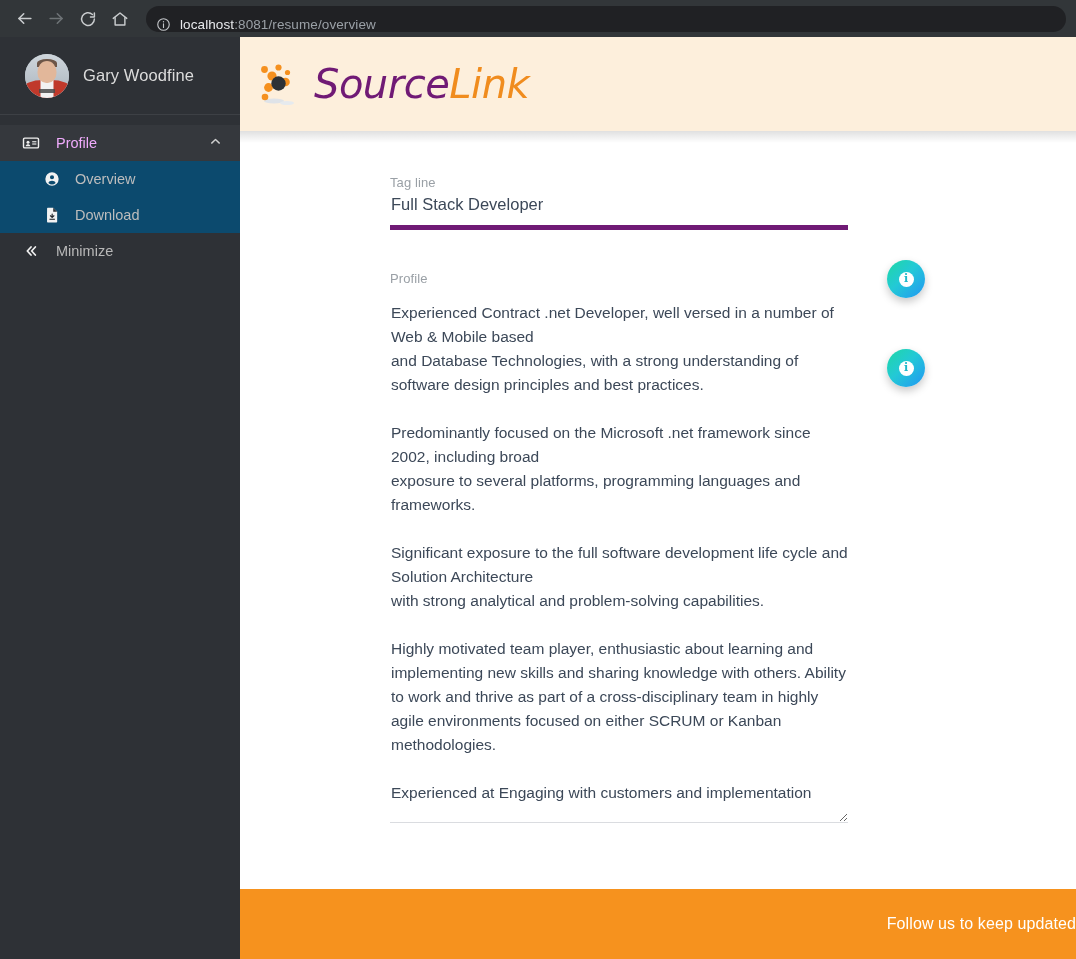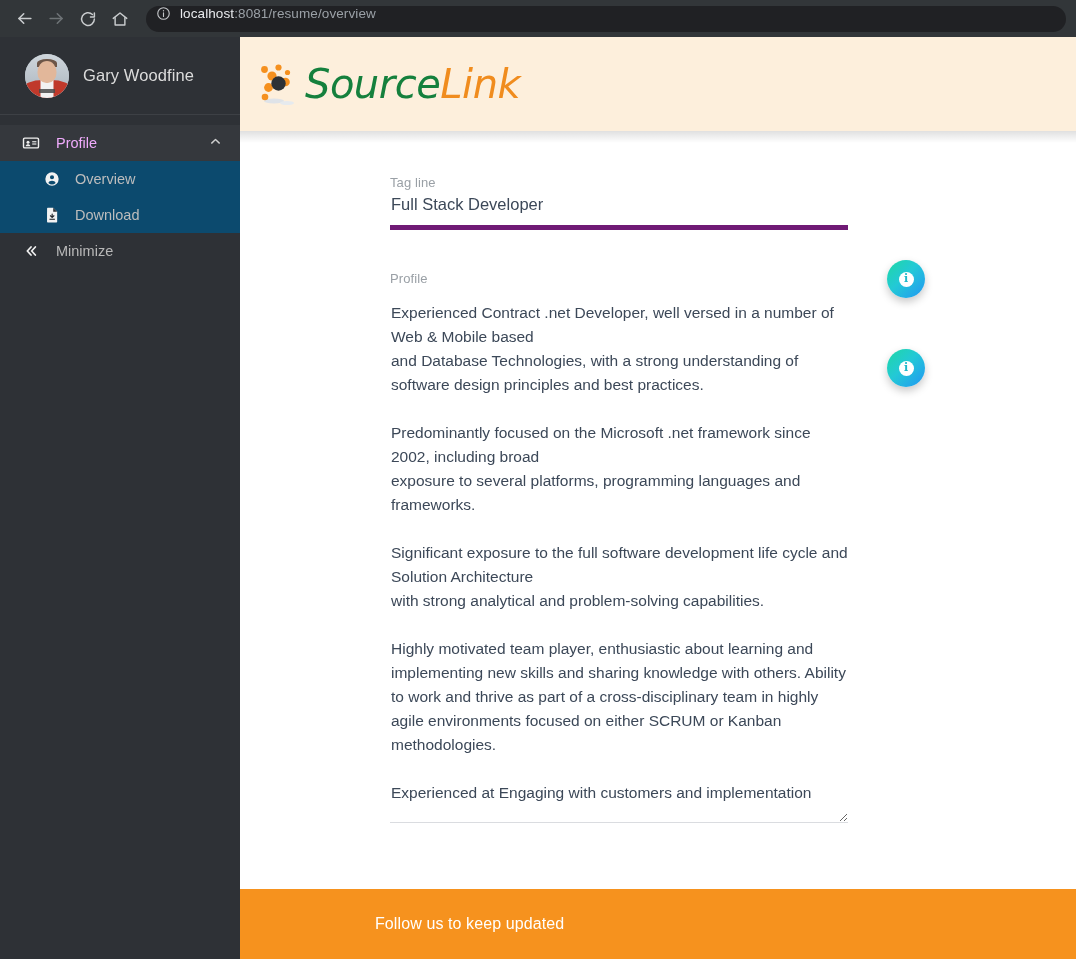--- a/index.html
+++ b/index.html
@@ -24,21 +24,21 @@
     margin-right: 4px;
     border-radius: 50%;
   }
   .nav-btn svg { display: block; }
   .urlbar {
     flex: 1;
     height: 26px;
     margin-left: 8px;
     background: #202124;
     border-radius: 13px;
-    display: flex; align-items: flex-start;
+    display: flex; align-items: flex-end;
     padding: 0 10px;
   }
   .url-icon { margin-right: 9px; display: flex; align-items: center; }
   .url-text {
     font-size: 13.5px;
     color: #9aa0a6;
     white-space: nowrap;
     letter-spacing: .1px;
   }
   .url-text .host { color: #e8eaed; }
@@ -164,21 +164,21 @@
   }
   .logo { display: flex; align-items: center; }
   .logo-mark { width: 46px; height: 50px; margin-right: 2px; }
   .logo-text {
     font-family: "DejaVu Sans", sans-serif;
     font-style: italic;
     font-size: 40px;
     letter-spacing: -.5px;
     line-height: 1;
   }
-  .logo-text .src { color: #15803d; }
+  .logo-text .src { color: #701a75; margin-left: 9px; }
   .logo-text .lnk { color: #f08c1e; }
 
   
   .form-area {
     position: absolute; left: 0; top: 94px;
     width: 688px; height: 800px;
     padding-left: 150px;
     padding-top: 44px;
   }
   .field { width: 458px; }
@@ -242,21 +242,21 @@
     padding-bottom: 1px;
   }
   #fab-1 { left: 647px; top: 129px; }
   #fab-2 { left: 647px; top: 218px; }
 
   
   .footer {
     position: absolute; left: 0; bottom: 0;
     width: 836px; height: 70px;
     background: #f6921e;
-    display: flex; align-items: center;
+    display: flex; align-items: center; justify-content: flex-end;
   }
   .footer-text {
     color: #ffffff;
     font-size: 16px;
     padding-left: 135px;
     letter-spacing: .1px;
   }
 </style>
 </head>
 <body>

